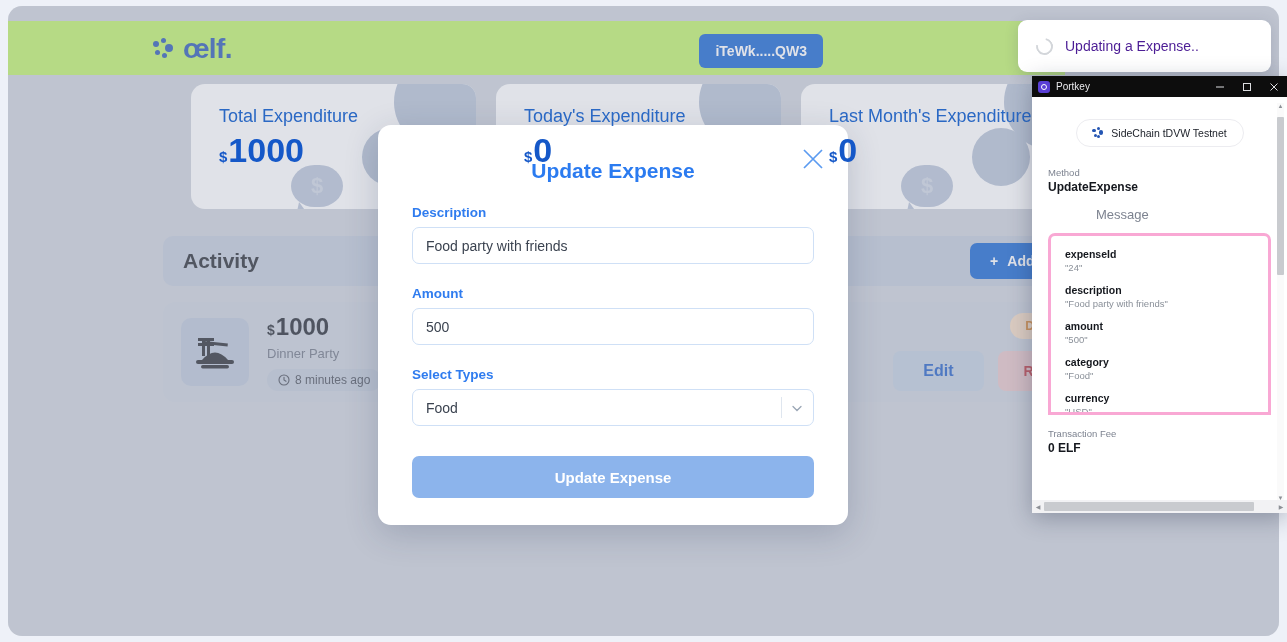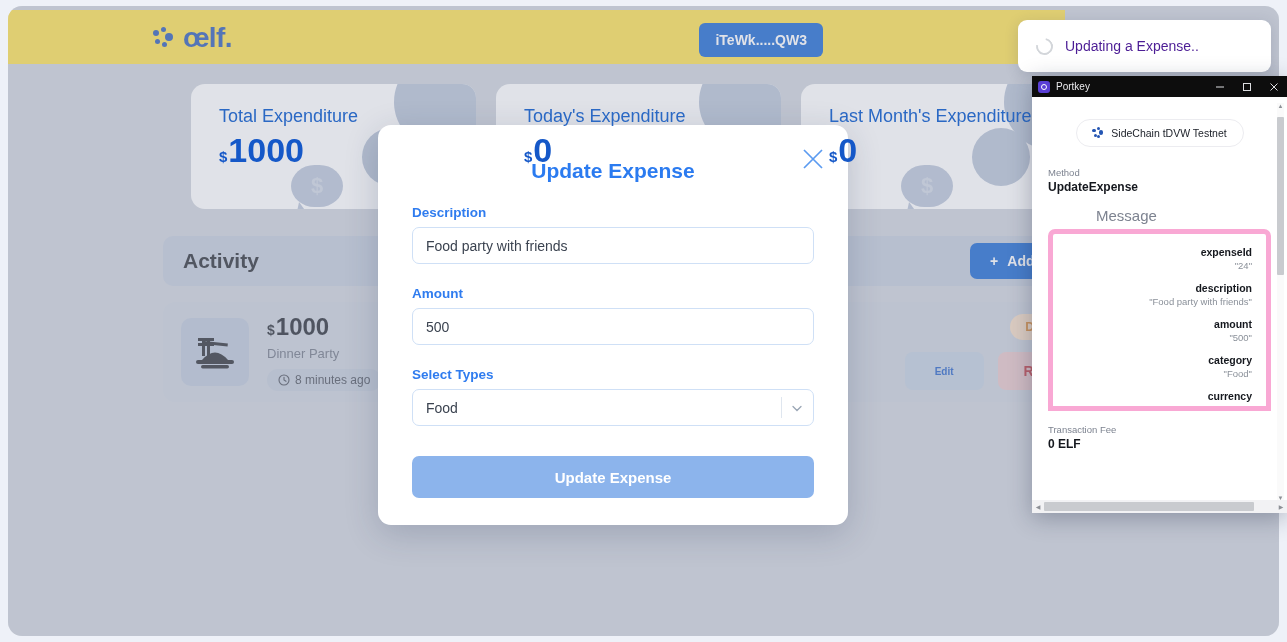--- a/index.html
+++ b/index.html
@@ -15,23 +15,23 @@
   .viewport {
     position: absolute; left: 8px; top: 6px;
     width: 1271px; height: 630px;
     background: #ccd1d9;
     border-radius: 14px;
     overflow: hidden;
   }
 
   
   .app-header {
-    position: absolute; left: 0; top: 4px;
+    position: absolute; left: 0; top: 15px;
     width: 1057px; height: 54px;
-    background: #fde047;
+    background: #bef264;
   }
   .brand {
     position: absolute; left: 145px; top: 12px;
     display: flex; align-items: center; gap: 7px;
   }
   .brand-mark { width: 23px; height: 23px; position: relative; }
   .brand-mark i {
     position: absolute; background: #2455b3; border-radius: 50%;
   }
   .bm1 { width: 6px; height: 6px; left: 0px; top: 3px; }
@@ -144,21 +144,21 @@
     align-items: flex-end; gap: 12px; padding-right: 6px;
   }
   .badge-dining {
     background: #f6dcc2; color: #d98328;
     font-size: 12.5px; font-weight: 600;
     padding: 6px 15px; border-radius: 20px;
   }
   .act-btns { display: flex; gap: 14px; }
   .btn-edit {
     background: #bdcbdd; color: #1d5bc4; border: none;
-    font-size: 10px; font-weight: 700;
+    font-size: 16px; font-weight: 700;
     padding: 11px 30px; border-radius: 8px; cursor: pointer;
   }
   .btn-remove {
     background: #e4c3c6; color: #c0343d; border: none;
     font-size: 14px; font-weight: 700;
     padding: 11px 26px; border-radius: 8px; cursor: pointer;
   }
 
   
   .overlay {
@@ -268,24 +268,24 @@
   }
   .pk-chip-mark { width: 12px; height: 12px; position: relative; flex:0 0 auto;}
   .pk-chip-mark i { position: absolute; background: #2455b3; border-radius: 50%; }
   .pm1 { width: 3.4px; height: 3.4px; left: 0; top: 2px; }
   .pm2 { width: 3px; height: 3px; left: 4.5px; top: 0; }
   .pm3 { width: 4.4px; height: 4.4px; left: 6.6px; top: 3.4px; }
   .pm4 { width: 3px; height: 3px; left: 1.2px; top: 6.6px; }
   .pm5 { width: 3px; height: 3px; left: 5px; top: 8.4px; }
   .pk-small-label { font-size: 9.5px; color: #7d8390; margin-top: 20px; }
   .pk-method { font-size: 12px; font-weight: 700; color: #15181e; margin-top: 2px; }
-  .pk-msg-label { font-size: 15px; color: #7d8390; margin-top: 13px; margin-bottom: 5px; padding-left: 48px; }
+  .pk-msg-label { font-size: 13px; color: #7d8390; margin-top: 13px; margin-bottom: 11px; padding-left: 48px; }
   .pk-msgbox {
-    border: 5px solid #f9a8d4; border-top-left-radius: 7px; border-top-right-radius: 7px;
-    padding: 12px 14px 10px 14px; height: 182px; overflow: hidden; text-align: right;
+    border: 3px solid #f9a8d4; border-top-left-radius: 7px; border-top-right-radius: 7px;
+    padding: 12px 14px 10px 14px; height: 182px; overflow: hidden;
   }
   .pk-k { font-size: 10.5px; font-weight: 700; color: #15181e; }
   .pk-v { font-size: 9.5px; color: #8a9099; margin-top: 2px; margin-bottom: 11px; }
   .pk-fee-label { font-size: 9.5px; color: #7d8390; margin-top: 13px; }
   .pk-fee { font-size: 12px; font-weight: 700; color: #15181e; margin-top: 2px; }
   .pk-vscroll {
     position: absolute; right: 3px; top: 6px;
     width: 7px; height: 398px;
   }
   .pk-vtrack { position: absolute; inset: 0; background: #fafafa; }

